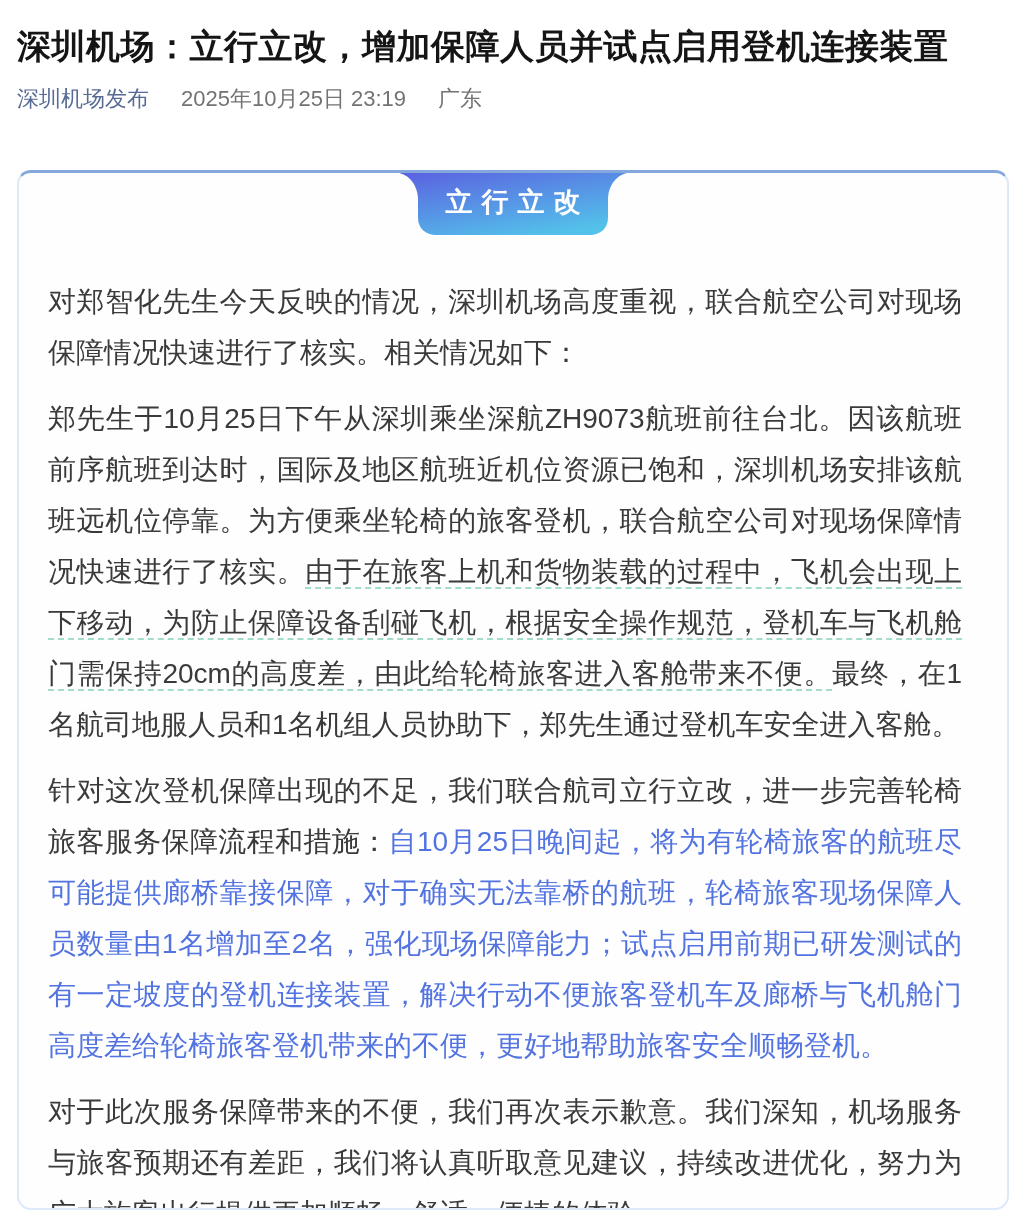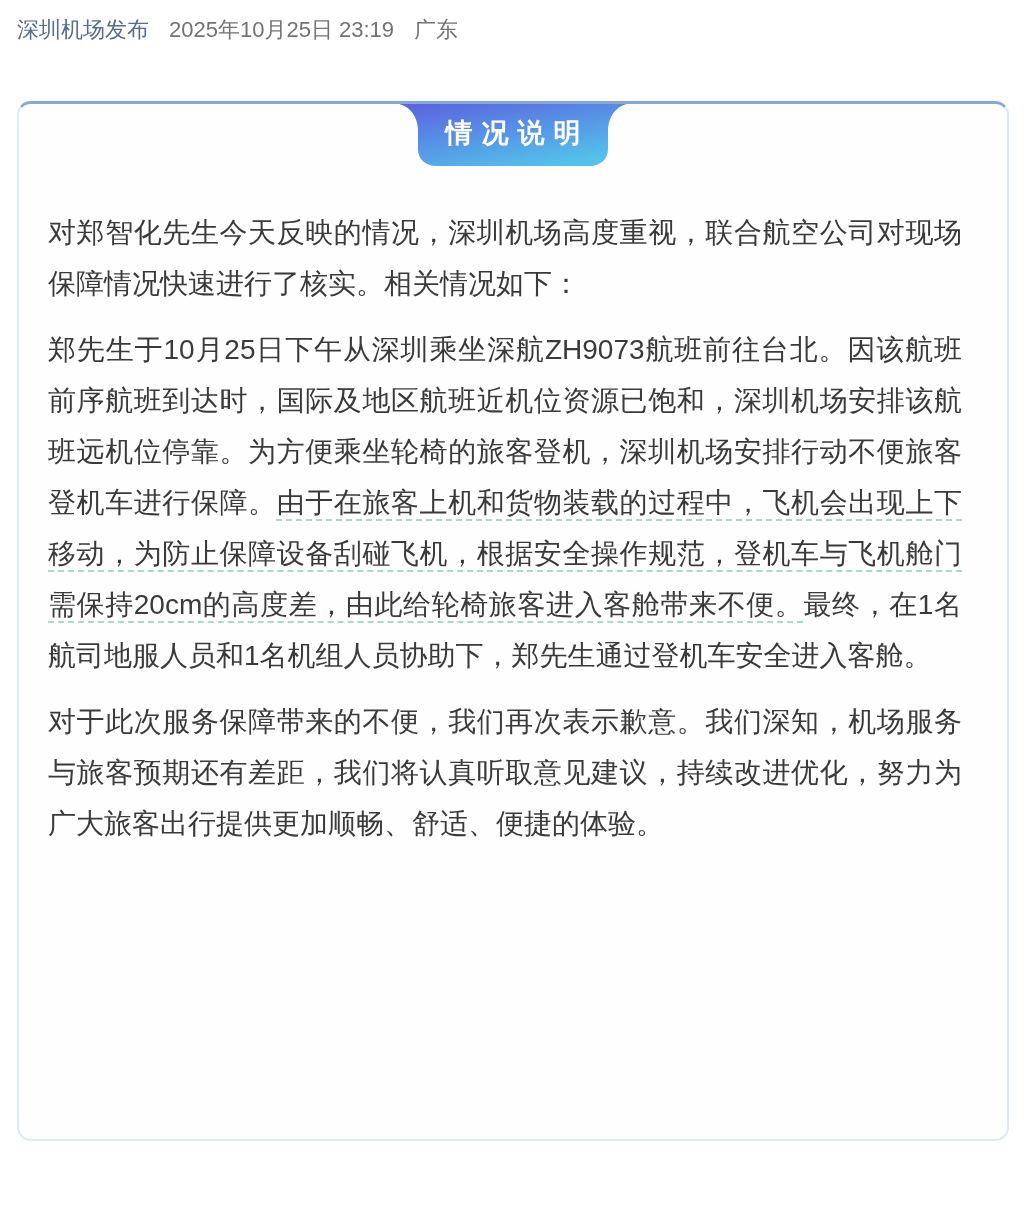--- a/index.html
+++ b/index.html
@@ -20,21 +20,21 @@
     font-size: 34px;
     line-height: 1.28;
     font-weight: 700;
     color: #151515;
     letter-spacing: 0.5px;
   }
   .byline {
     margin-top: 15px;
     display: flex;
     align-items: center;
-    gap: 20px;
+    gap: 32px;
     font-size: 22px;
     line-height: 30px;
   }
   .account { color: #576b95; }
   .meta    { color: #737373; }
 
   
   .card {
     position: relative;
     margin-top: 56px;
@@ -86,52 +86,56 @@
     text-decoration-thickness: 2px;
     text-underline-offset: 7px;
   }
   .hl-blue { color: #5374e0; }
 </style>
 </head>
 <body>
 
 <div class="page">
 
+  <h1 class="title">深圳机场：立行立改，增加保障人员并试点启用登机连接装置</h1>
 
   <div class="byline">
     <span class="account">深圳机场发布</span>
     <span class="meta">2025年10月25日 23:19</span>
     <span class="meta">广东</span>
   </div>
 
   <div class="card">
 
     <div class="badge">
       <svg viewBox="0 0 240 64" preserveAspectRatio="none">
         <defs>
           <linearGradient id="badgeGrad" x1="0" y1="0" x2="0.65" y2="1">
             <stop offset="0" stop-color="#5b5fe0"></stop>
             <stop offset="1" stop-color="#53c1ea"></stop>
           </linearGradient>
         </defs>
         <path d="M0 0 C16 1, 24 12, 25 26 L25 46 C25 56.4, 33 63, 43 63 L197 63 C207 63, 215 56.4, 215 46 L215 26 C216 12, 224 1, 240 0 Z" fill="url(#badgeGrad)"></path>
       </svg>
-      <span class="badge-label">情况说明</span>
+      <span class="badge-label">立行立改</span>
     </div>
 
     <div class="content">
 
       <p>
         <span>对郑智化先生今天反映的情况，深圳机场高度重视，联合航空公司对现场保障情况快速进行了核实。相关情况如下：</span>
       </p>
 
       <p>
-        <span>郑先生于10月25日下午从深圳乘坐深航ZH9073航班前往台北。因该航班前序航班到达时，国际及地区航班近机位资源已饱和，深圳机场安排该航班远机位停靠。为方便乘坐轮椅的旅客登机，深圳机场安排行动不便旅客登机车进行保障。</span><span class="u-dashed">由于在旅客上机和货物装载的过程中，飞机会出现上下移动，为防止保障设备刮碰飞机，根据安全操作规范，登机车与飞机舱门需保持20cm的高度差，由此给轮椅旅客进入客舱带来不便。</span><span>最终，在1名航司地服人员和1名机组人员协助下，郑先生通过登机车安全进入客舱。</span>
+        <span>郑先生于10月25日下午从深圳乘坐深航ZH9073航班前往台北。因该航班前序航班到达时，国际及地区航班近机位资源已饱和，深圳机场安排该航班远机位停靠。为方便乘坐轮椅的旅客登机，联合航空公司对现场保障情况快速进行了核实。</span><span class="u-dashed">由于在旅客上机和货物装载的过程中，飞机会出现上下移动，为防止保障设备刮碰飞机，根据安全操作规范，登机车与飞机舱门需保持20cm的高度差，由此给轮椅旅客进入客舱带来不便。</span><span>最终，在1名航司地服人员和1名机组人员协助下，郑先生通过登机车安全进入客舱。</span>
       </p>
 
+      <p>
+        <span>针对这次登机保障出现的不足，我们联合航司立行立改，进一步完善轮椅旅客服务保障流程和措施：</span><span class="hl-blue">自10月25日晚间起，将为有轮椅旅客的航班尽可能提供廊桥靠接保障，对于确实无法靠桥的航班，轮椅旅客现场保障人员数量由1名增加至2名，强化现场保障能力；试点启用前期已研发测试的有一定坡度的登机连接装置，解决行动不便旅客登机车及廊桥与飞机舱门高度差给轮椅旅客登机带来的不便，更好地帮助旅客安全顺畅登机。</span>
+      </p>
 
       <p>
         <span>对于此次服务保障带来的不便，我们再次表示歉意。我们深知，机场服务与旅客预期还有差距，我们将认真听取意见建议，持续改进优化，努力为广大旅客出行提供更加顺畅、舒适、便捷的体验。</span>
       </p>
 
     </div>
   </div>
 
 </div>
 

